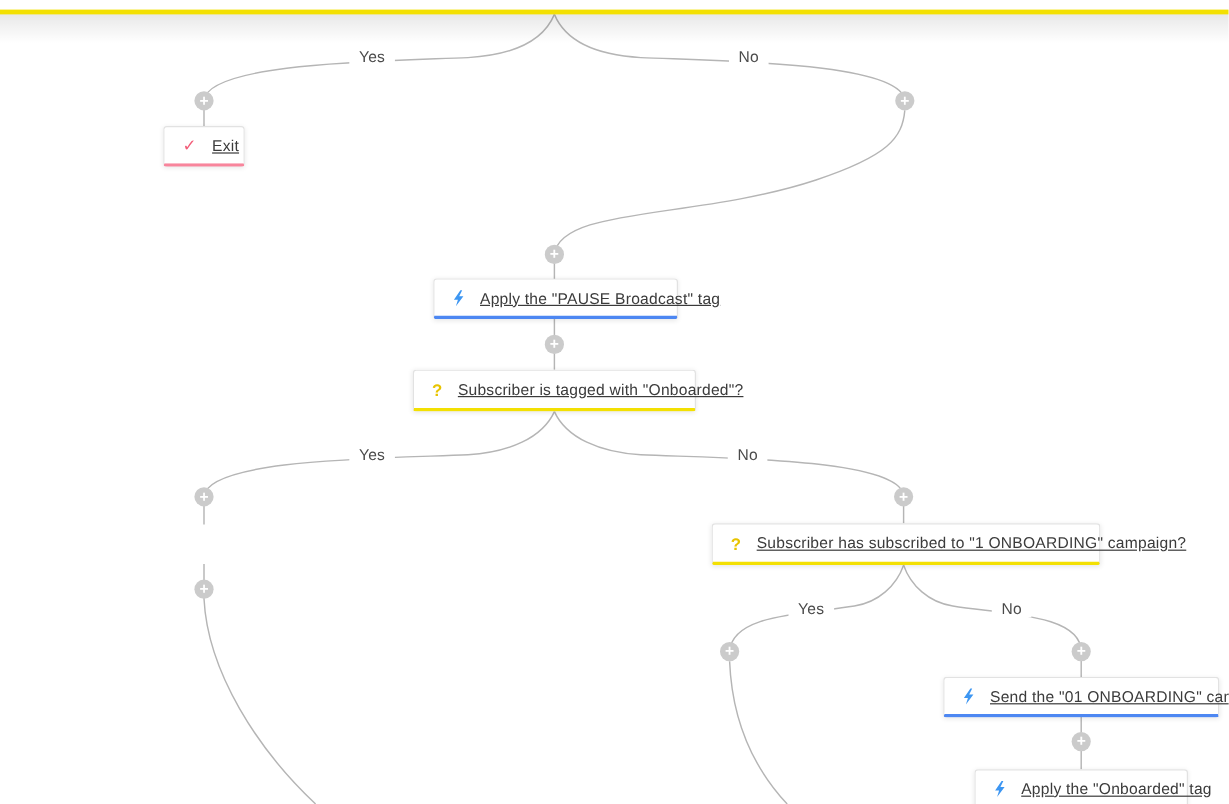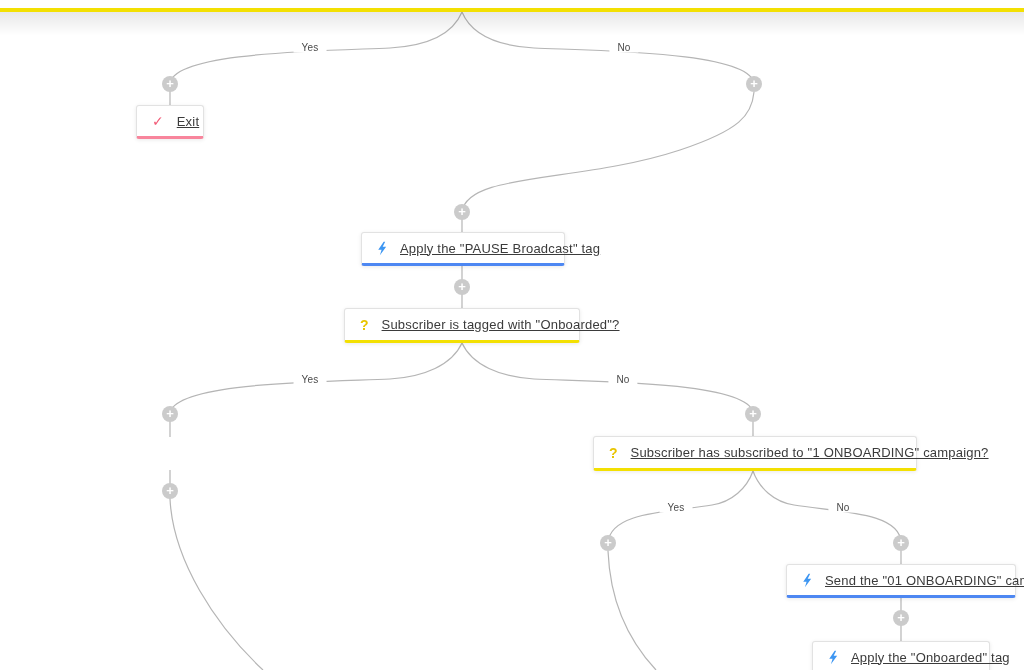--- a/index.html
+++ b/index.html
@@ -25,21 +25,21 @@
   .node .lbl{font-size:13px;color:#3b3b3b;letter-spacing:.2px;text-decoration:underline;}
   .node.act{border-bottom:3px solid #4d87f2;}
   .node.cond{border-bottom:3px solid #f3e002;height:35px;}
   .node.exit{border-bottom:3px solid #f8859c;}
   .ic{display:flex;align-items:center;justify-content:center;width:13px;}
   .check{color:#f25c78;font-size:14px;font-weight:bold;}
   .qmark{color:#e8c400;font-size:14px;font-weight:bold;}
   .bolt{fill:#3d96f2;}
   .branch-label{
     position:absolute;transform:translate(-50%,-50%);background:#fff;padding:0 8px;
-    font-size:10px;color:#4a4a4a;letter-spacing:.2px;
+    font-size:13px;color:#4a4a4a;letter-spacing:.2px;
   }
 </style>
 </head>
 <body>
 
 <div id="canvas">
 
   <svg class="wires" width="1024" height="670">
     <path d="M462,12 C452,36 424,46 390,48 C320,51 172,52 170,84"></path>
     <path d="M462,12 C472,36 500,46 534,48 C604,51 752,52 754,84"></path>

